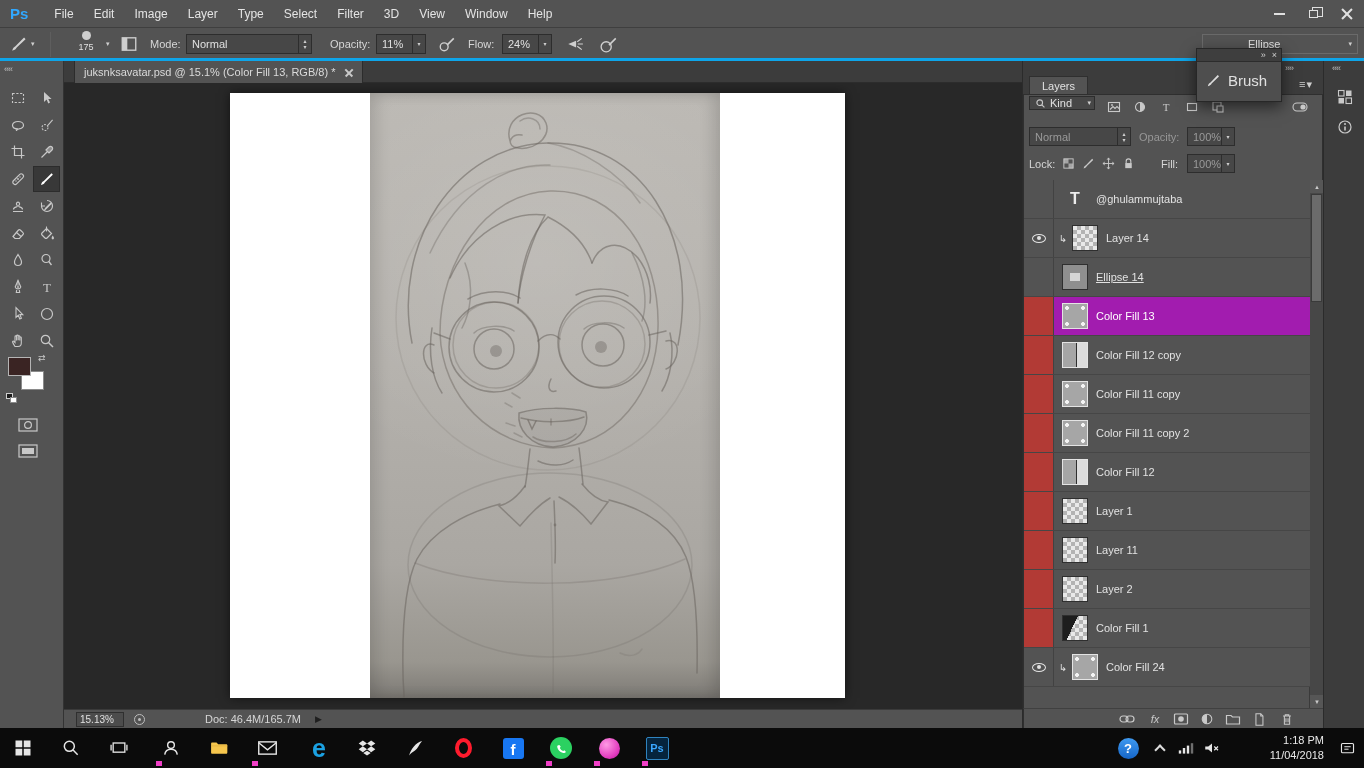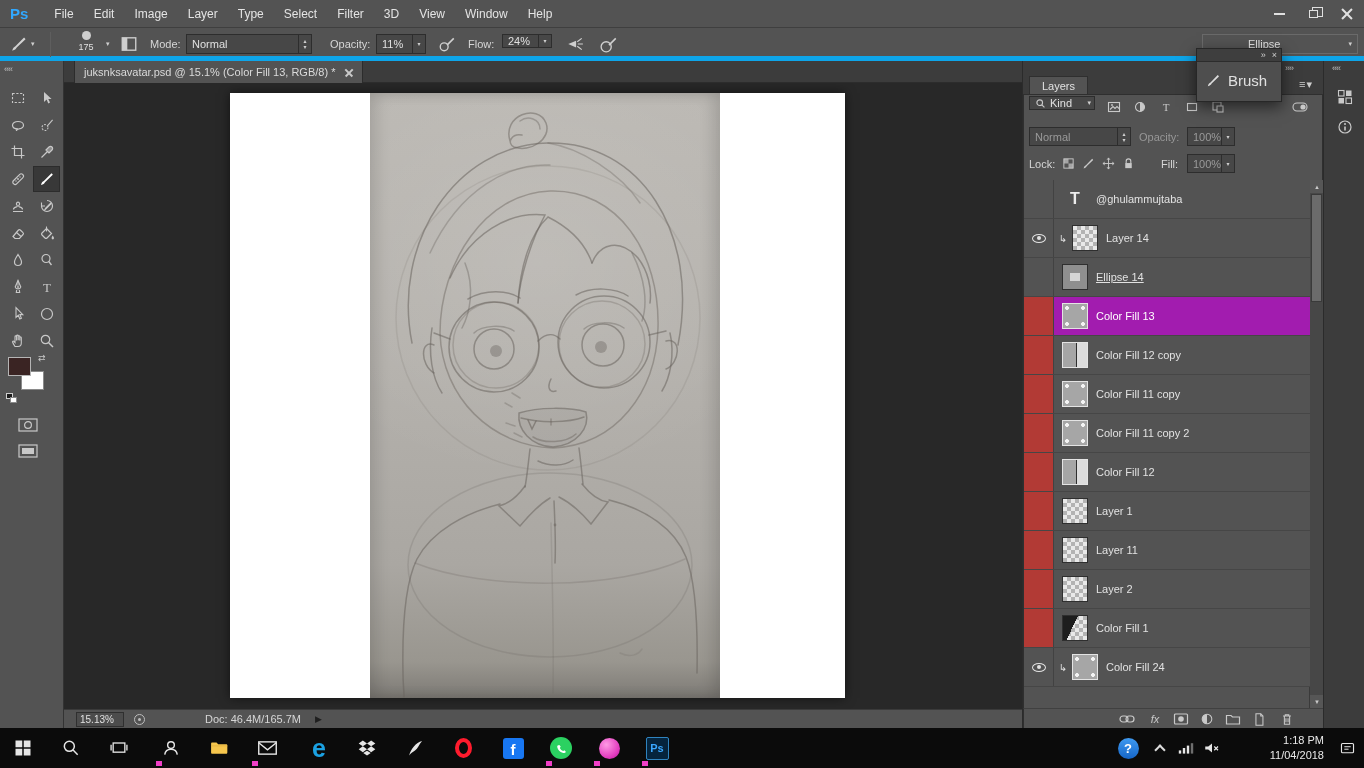--- a/index.html
+++ b/index.html
@@ -20,21 +20,21 @@
   #winbtns{margin-left:auto;display:flex;height:28px}
   .wbtn{width:34px;height:28px;display:flex;align-items:center;justify-content:center;position:relative}
   .ic-min{width:11px;height:2px;background:#e0e0e0}
   .ic-rest{width:9px;height:8px;border:1px solid #e0e0e0;position:relative;background:#535353}
   .ic-rest::before{content:"";position:absolute;left:2px;top:-4px;width:9px;height:8px;border:1px solid #e0e0e0;z-index:-1}
   .ic-x{width:12px;height:12px;position:relative}
   .ic-x::before,.ic-x::after{content:"";position:absolute;left:-1px;top:5px;width:14px;height:2px;background:#e0e0e0}
   .ic-x::before{transform:rotate(45deg)}.ic-x::after{transform:rotate(-45deg)}
 
   
-  #optionsbar{position:absolute;left:0;top:28px;width:1364px;height:33px;background:#535353;border-bottom:5px solid #0ea5e9;z-index:20}
+  #optionsbar{position:absolute;left:0;top:28px;width:1364px;height:33px;background:#535353;border-bottom:3px solid #0ea5e9;z-index:20}
   #optionsbar .lbl{position:absolute;top:10px}
 
   
   #toolbox{position:absolute;left:0;top:61px;width:64px;height:667px;background:#535353;border-right:1px solid #333;z-index:5}
   .tool{position:absolute;width:27px;height:26px;display:flex;align-items:center;justify-content:center}
   .tool.sel{background:#383838;box-shadow:inset 0 0 0 1px #2c2c2c}
   .chev{font-size:9px;color:#bdbdbd;letter-spacing:-1px}
 
   
   #docarea{position:absolute;left:64px;top:61px;width:958px;height:667px;background:#5eead4}
@@ -178,21 +178,21 @@
         <span>▾</span>
       </div>
   </div>
   <div class="abs" style="left:438px;top:7px">
     <svg width="18" height="18" viewBox="0 0 16 16">
         <circle cx="5.5" cy="10.5" r="3.5" fill="none" stroke="#cfcfcf" stroke-width="1.2"></circle>
         <path d="M7.5 8.5 L13.5 2.5 L14.5 3.5 L8.5 9.5 Z" fill="#cfcfcf"></path>
       </svg>
   </div>
   <span class="lbl abs" style="left:468px">Flow:</span>
-  <div class="fld abs" style="left:502px;top:6px;width:50px;height:14px">
+  <div class="fld abs" style="left:502px;top:6px;width:50px;height:20px">
     <span>24%</span>
     <div class="stp">
         <span>▾</span>
       </div>
   </div>
   <div class="abs" style="left:566px;top:7px">
     <svg width="18" height="18" viewBox="0 0 16 16">
         <path d="M2 8 L9 5 L9 11 Z" fill="#cfcfcf"></path>
         <path d="M10 6 L14 3 M10.5 8 L15 8 M10 10 L14 13" stroke="#cfcfcf" stroke-width="1.1" fill="none"></path>
       </svg>

